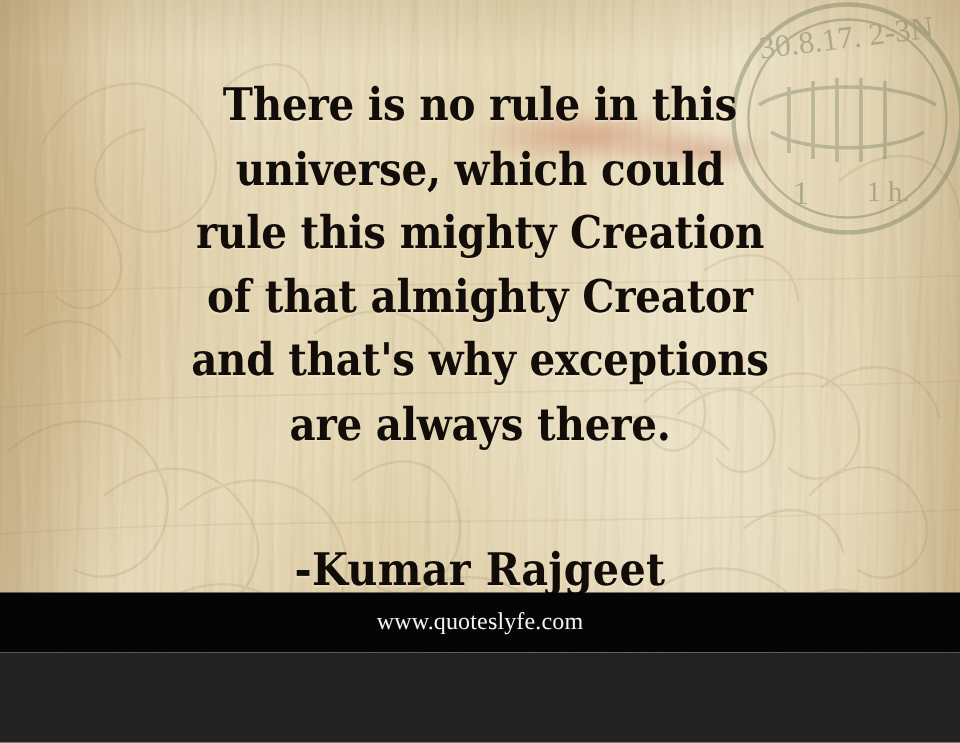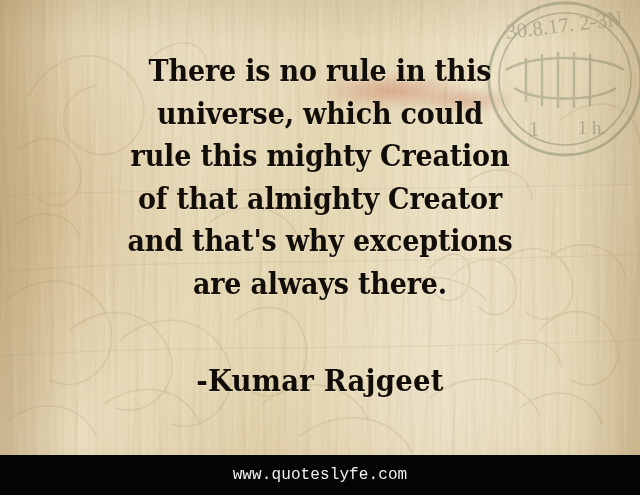--- a/index.html
+++ b/index.html
@@ -3,21 +3,21 @@
 <meta charset="utf-8">
 <style>
   html, body {
     margin: 0;
     padding: 0;
     background: #222;
   }
   #quote-card {
     position: relative;
     width: 640px;
-    height: 495px;
+    height: 435px;
     overflow: hidden;
     font-family: "Liberation Sans", sans-serif;
     user-select: none;
   }
 
   
   .bg-base {
     position: absolute;
     inset: 0;
     background: #e3d3ad;
@@ -148,21 +148,21 @@
     position: absolute;
     left: 0; right: 0; bottom: 0;
     height: 40px;
     background: #050505;
     display: flex;
     align-items: center;
     justify-content: center;
   }
   #footer-url {
     color: #f2f2f2;
-    font-family: Liberation Mono, monospace;
+    font-family: Liberation Serif, serif;
     font-size: 16px;
     letter-spacing: 0.1px;
   }
 </style>
 </head>
 <body>
 
 <div id="quote-card">
 
   <div class="bg-base"></div>

